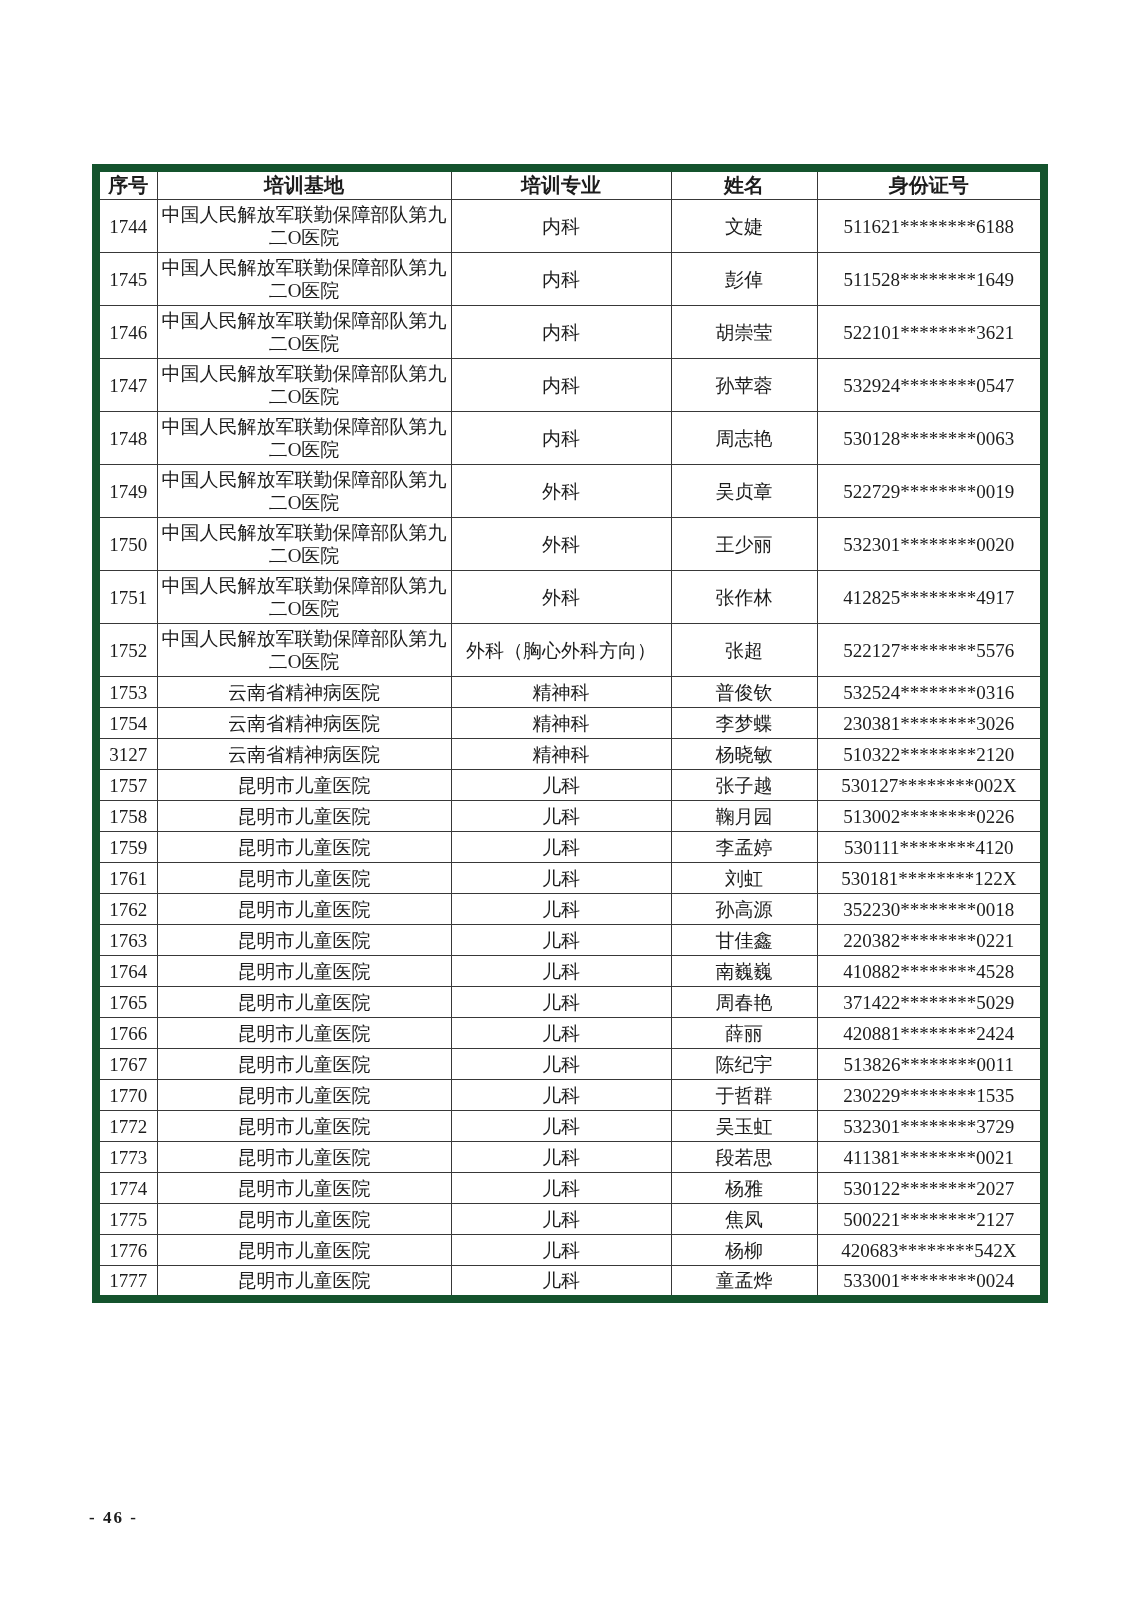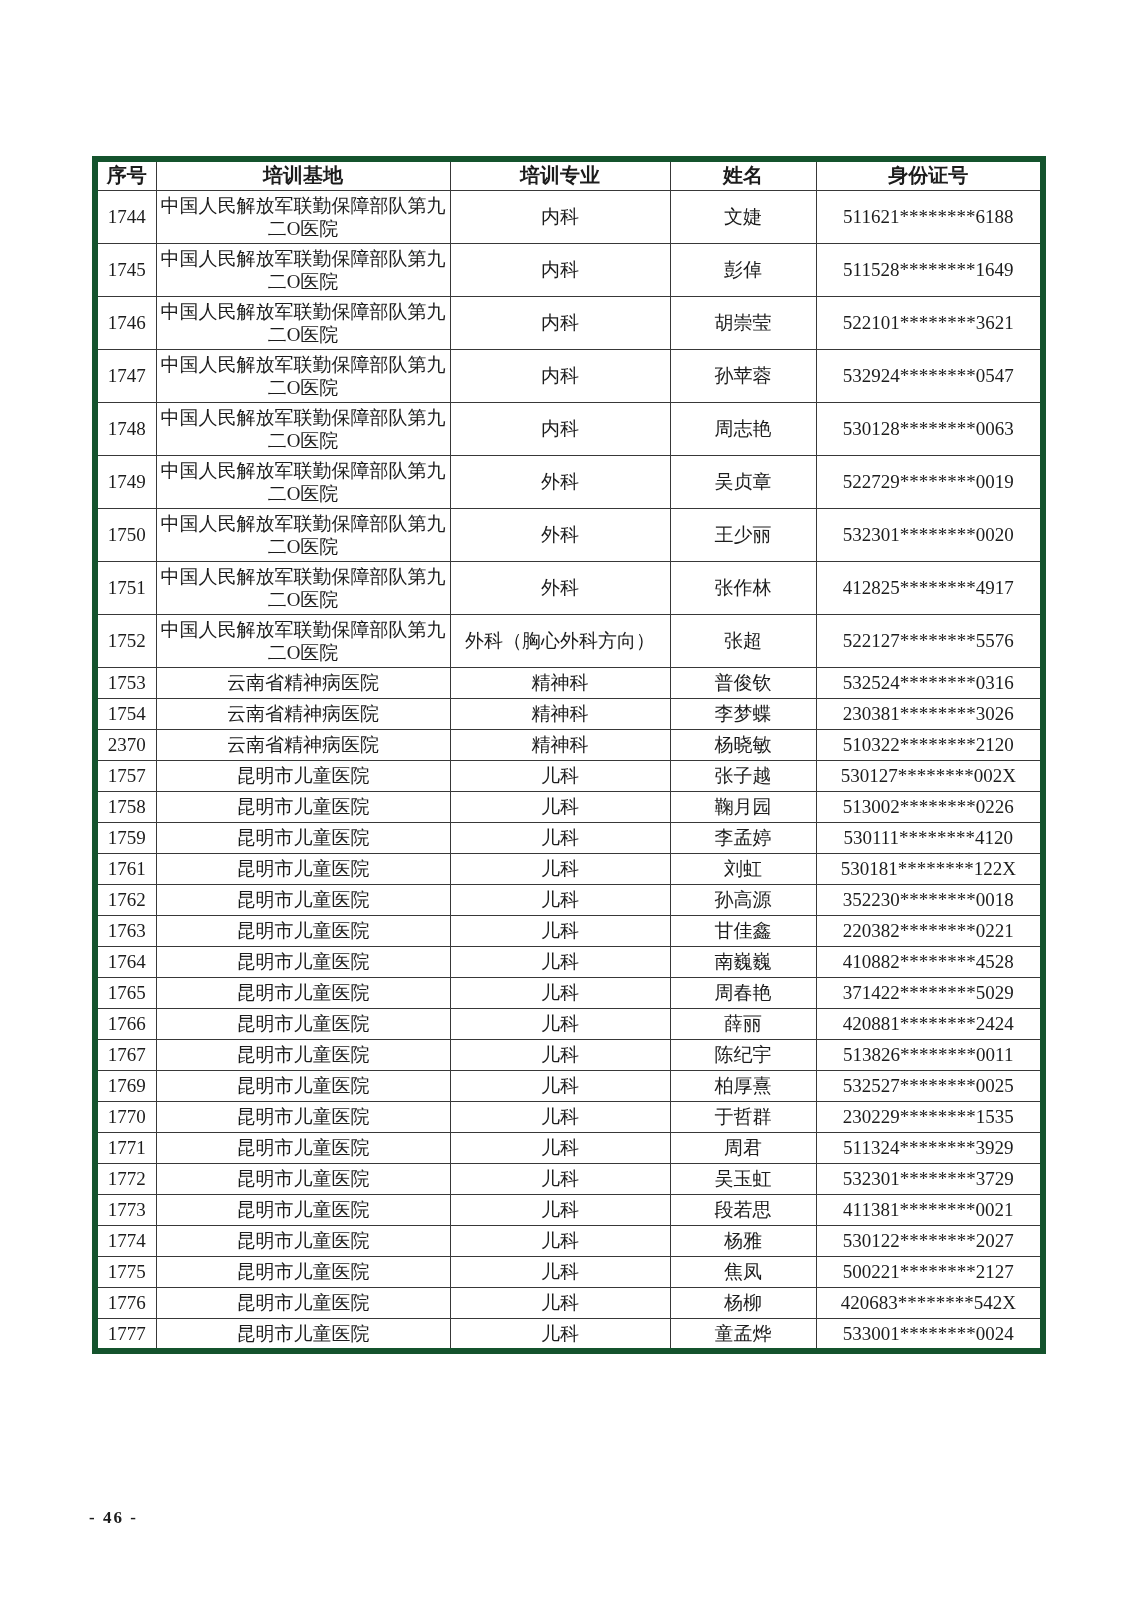--- a/index.html
+++ b/index.html
@@ -17,25 +17,25 @@
   .page {
     position: absolute;
     left: 0; top: 0;
     width: 1131px;
     height: 1600px;
     background: #ffffff;
   }
   table.roster {
     position: absolute;
     left: 92px;
-    top: 156px;
+    top: 164px;
     width: 948px;
     border-collapse: collapse;
     table-layout: fixed;
-    border: 6px solid #14532d;
+    border: 8px solid #14532d;
   }
   table.roster th,
   table.roster td {
     border: 1px solid #383838;
     text-align: center;
     vertical-align: middle;
     font-size: 19px;
     line-height: 23px;
     padding: 3px 2px;
     overflow: hidden;
@@ -164,21 +164,21 @@
           <td class="c4">532524********0316</td>
         </tr>
         <tr>
           <td class="c0">1754</td>
           <td class="c1">云南省精神病医院</td>
           <td class="c2">精神科</td>
           <td class="c3">李梦蝶</td>
           <td class="c4">230381********3026</td>
         </tr>
         <tr>
-          <td class="c0">2370</td>
+          <td class="c0">3127</td>
           <td class="c1">云南省精神病医院</td>
           <td class="c2">精神科</td>
           <td class="c3">杨晓敏</td>
           <td class="c4">510322********2120</td>
         </tr>
         <tr>
           <td class="c0">1757</td>
           <td class="c1">昆明市儿童医院</td>
           <td class="c2">儿科</td>
           <td class="c3">张子越</td>
@@ -241,41 +241,27 @@
           <td class="c4">420881********2424</td>
         </tr>
         <tr>
           <td class="c0">1767</td>
           <td class="c1">昆明市儿童医院</td>
           <td class="c2">儿科</td>
           <td class="c3">陈纪宇</td>
           <td class="c4">513826********0011</td>
         </tr>
         <tr>
-          <td class="c0">1769</td>
-          <td class="c1">昆明市儿童医院</td>
-          <td class="c2">儿科</td>
-          <td class="c3">柏厚熹</td>
-          <td class="c4">532527********0025</td>
-        </tr>
-        <tr>
           <td class="c0">1770</td>
           <td class="c1">昆明市儿童医院</td>
           <td class="c2">儿科</td>
           <td class="c3">于哲群</td>
           <td class="c4">230229********1535</td>
         </tr>
         <tr>
-          <td class="c0">1771</td>
-          <td class="c1">昆明市儿童医院</td>
-          <td class="c2">儿科</td>
-          <td class="c3">周君</td>
-          <td class="c4">511324********3929</td>
-        </tr>
-        <tr>
           <td class="c0">1772</td>
           <td class="c1">昆明市儿童医院</td>
           <td class="c2">儿科</td>
           <td class="c3">吴玉虹</td>
           <td class="c4">532301********3729</td>
         </tr>
         <tr>
           <td class="c0">1773</td>
           <td class="c1">昆明市儿童医院</td>
           <td class="c2">儿科</td>

